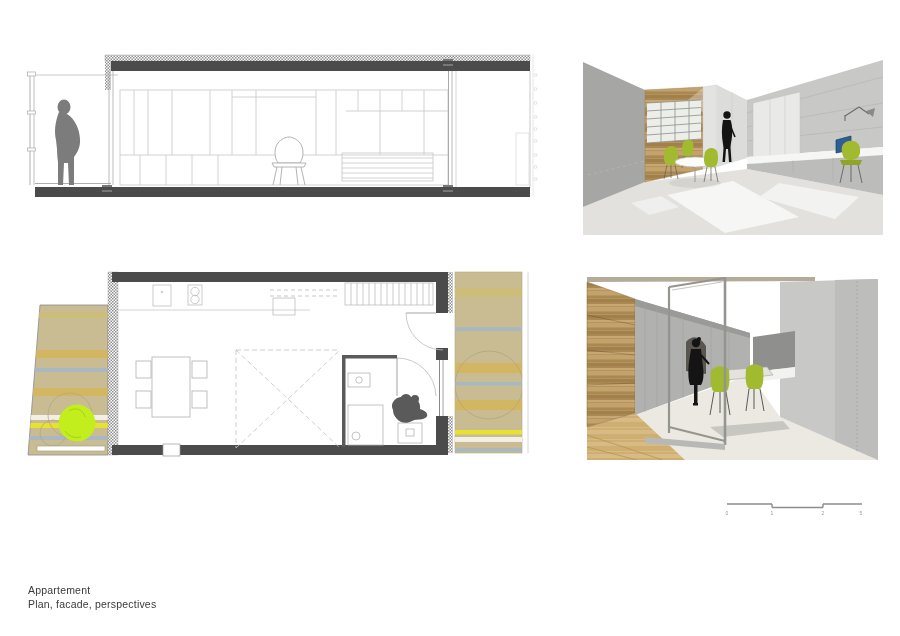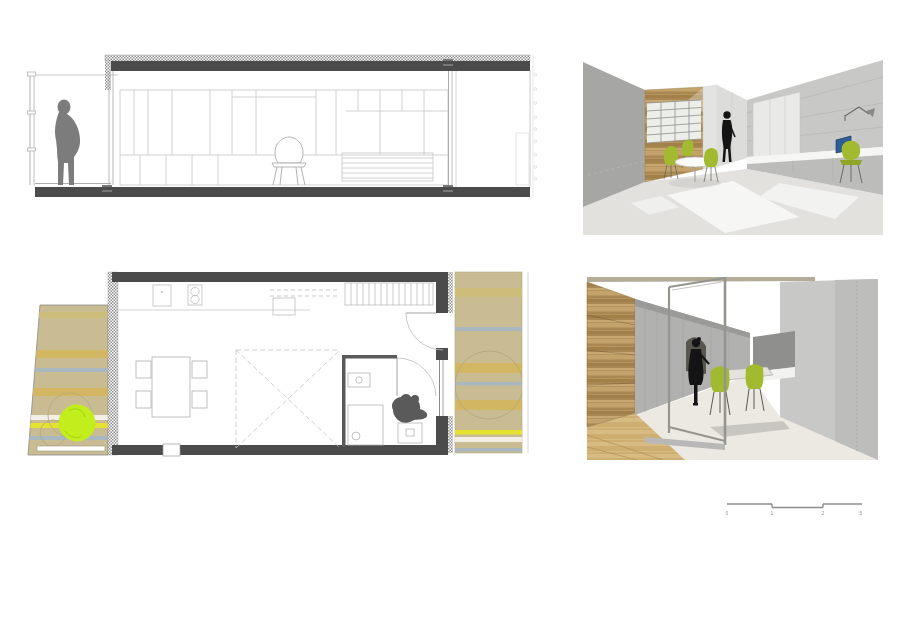--- a/index.html
+++ b/index.html
@@ -492,14 +492,18 @@
       <line x1="98" y1="4" x2="137" y2="4"></line>
     </g>
     <g font-size="5" style="fill:var(--scale-text,#9a9a9a)" text-anchor="middle" font-family="Liberation Sans, sans-serif">
       <text x="2" y="15">0</text>
       <text x="47" y="15">1</text>
       <text x="98" y="15">2</text>
       <text x="136" y="15">5</text>
     </g>
   </svg>
 
+  <div class="titleblock">
+    <div>Appartement</div>
+    <div>Plan, facade, perspectives</div>
+  </div>
 
 </div>
 
 </body></html>

